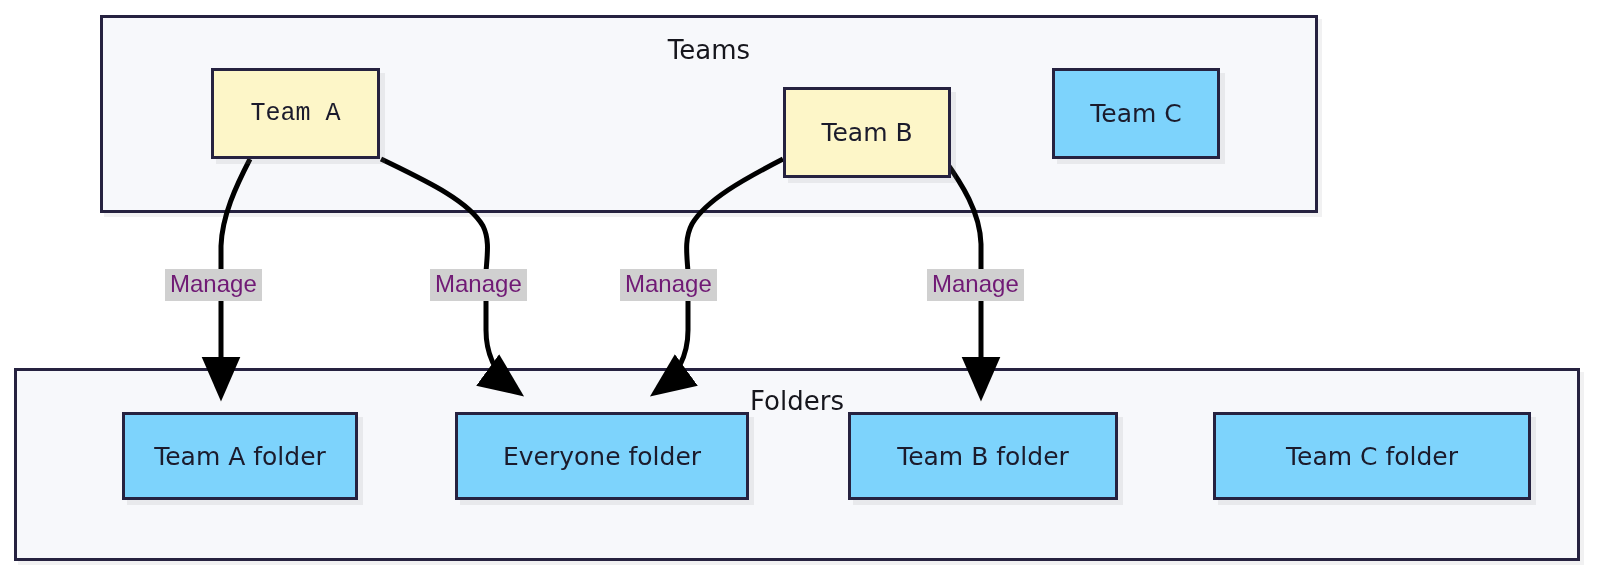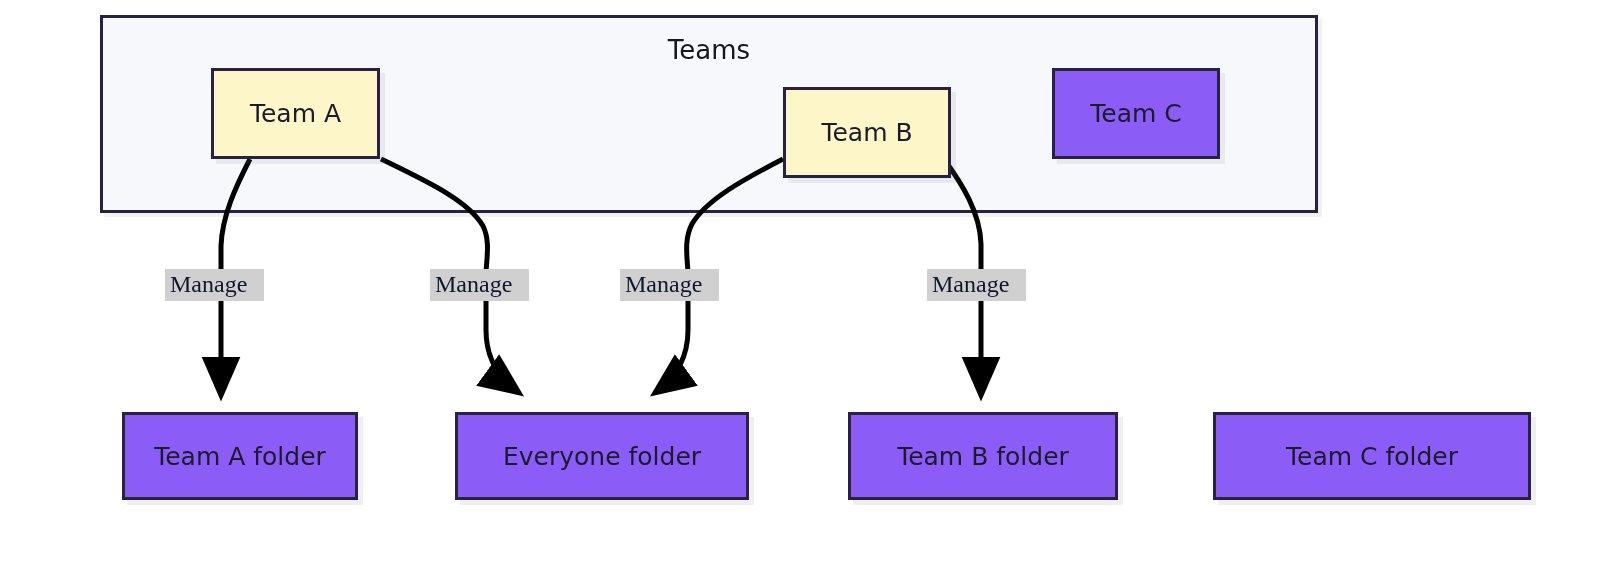--- a/index.html
+++ b/index.html
@@ -70,59 +70,62 @@
     display: flex;
     align-items: center;
     justify-content: center;
     color: #1b1b2c;
     font-size: 25px;
     font-family: "DejaVu Sans", sans-serif;
     white-space: nowrap;
     box-shadow: 5px 5px 0 rgba(130,130,140,0.13);
   }
   .node.fill-yellow { background: #fdf6c8; }
-  .node.fill-white  { background: #8b5cf6; }
+  .node.fill-white  { background: #7dd3fc; }
 
   
-  #node-team-a { left: 211px; top: 68px; width: 169px; height: 91px; }
+  #node-team-a { left: 211px; top: 68px; width: 169px; height: 91px; font-family: Liberation Mono, monospace; }
   #node-team-b { left: 783px; top: 68px; width: 168px; height: 91px; margin-top: 19px; }
   #node-team-c { left: 1052px; top: 68px; width: 168px; height: 91px; }
 
   
   #node-team-a-folder   { left: 88px;  top: 412px; width: 236px; height: 88px; margin-left: 34px; }
   #node-everyone-folder { left: 455px; top: 412px; width: 294px; height: 88px; }
   #node-team-b-folder   { left: 848px; top: 412px; width: 270px; height: 88px; }
   #node-team-c-folder   { left: 1213px;top: 412px; width: 318px; height: 88px; }
 
   
   .edge-label {
     position: absolute;
     background: #d0d0d0;
-    color: #0f172a;
+    color: #701a75;
     font-size: 24px;
-    font-family: Liberation Serif, serif;
+    font-family: Liberation Sans, sans-serif;
     white-space: nowrap;
-    padding: 3px 17px 5px 5px;
+    padding: 3px 5px 5px 5px;
     line-height: 1;
     box-sizing: border-box;
   }
   #edge-label-0 { left: 165px; top: 269px; }
   #edge-label-1 { left: 430px; top: 269px; }
   #edge-label-2 { left: 620px; top: 269px; }
   #edge-label-3 { left: 927px; top: 269px; }
 </style>
 </head>
 <body>
 
 <div id="diagram-root">
 
   <div class="cluster" id="cluster-teams">
     <div class="cluster-title">Teams</div>
   </div>
 
+  <div class="cluster" id="cluster-folders">
+    <div class="cluster-title">Folders</div>
+  </div>
 
   <svg class="svg-layer" viewBox="0 0 1600 585">
     <defs>
       <marker id="arrowhead" markerWidth="9" markerHeight="9" refX="7.5" refY="4.5" orient="auto" markerUnits="strokeWidth">
         <path d="M 0 0.6 L 9 4.5 L 0 8.4 z" fill="#000000"></path>
       </marker>
     </defs>
 
     <path d="M 250 159 C 236 186 222 216 221 246 L 221 394" fill="none" stroke="#000000" stroke-width="5" marker-end="url(#arrowhead)"></path>
 

